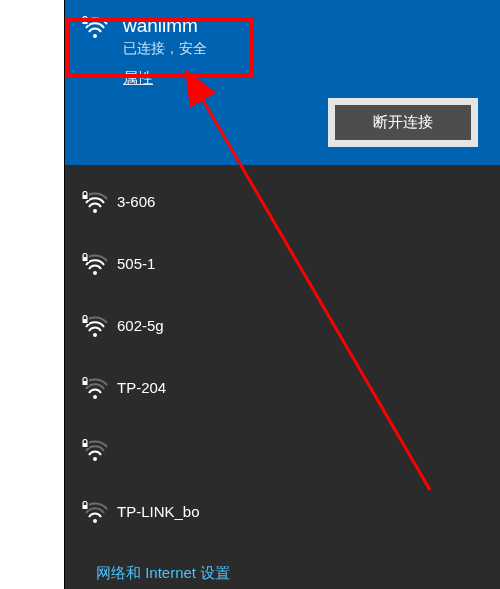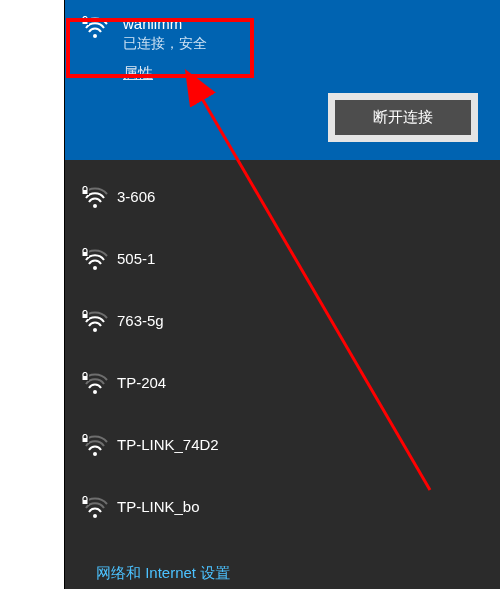--- a/index.html
+++ b/index.html
@@ -32,21 +32,21 @@
     gap: 14px;
   }
   .wifi-icon {
     flex-shrink: 0;
     width: 28px;
     height: 24px;
     position: relative;
     margin-top: 2px;
   }
   .net-title {
-    font-size: 15px;
+    font-size: 19px;
     color: #fff;
     line-height: 1.3;
   }
   .net-sub {
     font-size: 14px;
     color: #cfe3f4;
     line-height: 1.3;
   }
   .properties-link {
     margin-left: 42px;
@@ -171,21 +171,21 @@
       <div class="network-item">
     <span class="wifi-icon"><svg viewBox="0 0 28 24" width="28" height="24">
     <path d="M2 8 A16 16 0 0 1 26 8" stroke="#6e6e6e" stroke-width="2" fill="none"></path>
     <path d="M5 12 A11 11 0 0 1 23 12" stroke="#fff" stroke-width="2" fill="none"></path>
     <path d="M8 16 A7 7 0 0 1 20 16" stroke="#fff" stroke-width="2" fill="none"></path>
     <circle cx="14" cy="20" r="2" fill="#fff"></circle>
     <rect x="0" y="0" width="8" height="9" fill="#2b2b2b"></rect>
       <path d="M2 4 V2.5 A2 2 0 0 1 6 2.5 V4" stroke="#fff" stroke-width="1.2" fill="none"></path>
       <rect x="1.5" y="4" width="5" height="4" fill="#fff"></rect>
   </svg></span>
-    <span class="name">763-5g</span>
+    <span class="name">602-5g</span>
       </div>
       <div class="network-item">
     <span class="wifi-icon"><svg viewBox="0 0 28 24" width="28" height="24">
     <path d="M2 8 A16 16 0 0 1 26 8" stroke="#6e6e6e" stroke-width="2" fill="none"></path>
     <path d="M5 12 A11 11 0 0 1 23 12" stroke="#6e6e6e" stroke-width="2" fill="none"></path>
     <path d="M8 16 A7 7 0 0 1 20 16" stroke="#fff" stroke-width="2" fill="none"></path>
     <circle cx="14" cy="20" r="2" fill="#fff"></circle>
     <rect x="0" y="0" width="8" height="9" fill="#2b2b2b"></rect>
       <path d="M2 4 V2.5 A2 2 0 0 1 6 2.5 V4" stroke="#fff" stroke-width="1.2" fill="none"></path>
       <rect x="1.5" y="4" width="5" height="4" fill="#fff"></rect>
@@ -195,21 +195,20 @@
       <div class="network-item">
     <span class="wifi-icon"><svg viewBox="0 0 28 24" width="28" height="24">
     <path d="M2 8 A16 16 0 0 1 26 8" stroke="#6e6e6e" stroke-width="2" fill="none"></path>
     <path d="M5 12 A11 11 0 0 1 23 12" stroke="#6e6e6e" stroke-width="2" fill="none"></path>
     <path d="M8 16 A7 7 0 0 1 20 16" stroke="#fff" stroke-width="2" fill="none"></path>
     <circle cx="14" cy="20" r="2" fill="#fff"></circle>
     <rect x="0" y="0" width="8" height="9" fill="#2b2b2b"></rect>
       <path d="M2 4 V2.5 A2 2 0 0 1 6 2.5 V4" stroke="#fff" stroke-width="1.2" fill="none"></path>
       <rect x="1.5" y="4" width="5" height="4" fill="#fff"></rect>
   </svg></span>
-    <span class="name">TP-LINK_74D2</span>
       </div>
       <div class="network-item">
     <span class="wifi-icon"><svg viewBox="0 0 28 24" width="28" height="24">
     <path d="M2 8 A16 16 0 0 1 26 8" stroke="#6e6e6e" stroke-width="2" fill="none"></path>
     <path d="M5 12 A11 11 0 0 1 23 12" stroke="#6e6e6e" stroke-width="2" fill="none"></path>
     <path d="M8 16 A7 7 0 0 1 20 16" stroke="#fff" stroke-width="2" fill="none"></path>
     <circle cx="14" cy="20" r="2" fill="#fff"></circle>
     <rect x="0" y="0" width="8" height="9" fill="#2b2b2b"></rect>
       <path d="M2 4 V2.5 A2 2 0 0 1 6 2.5 V4" stroke="#fff" stroke-width="1.2" fill="none"></path>
       <rect x="1.5" y="4" width="5" height="4" fill="#fff"></rect>

